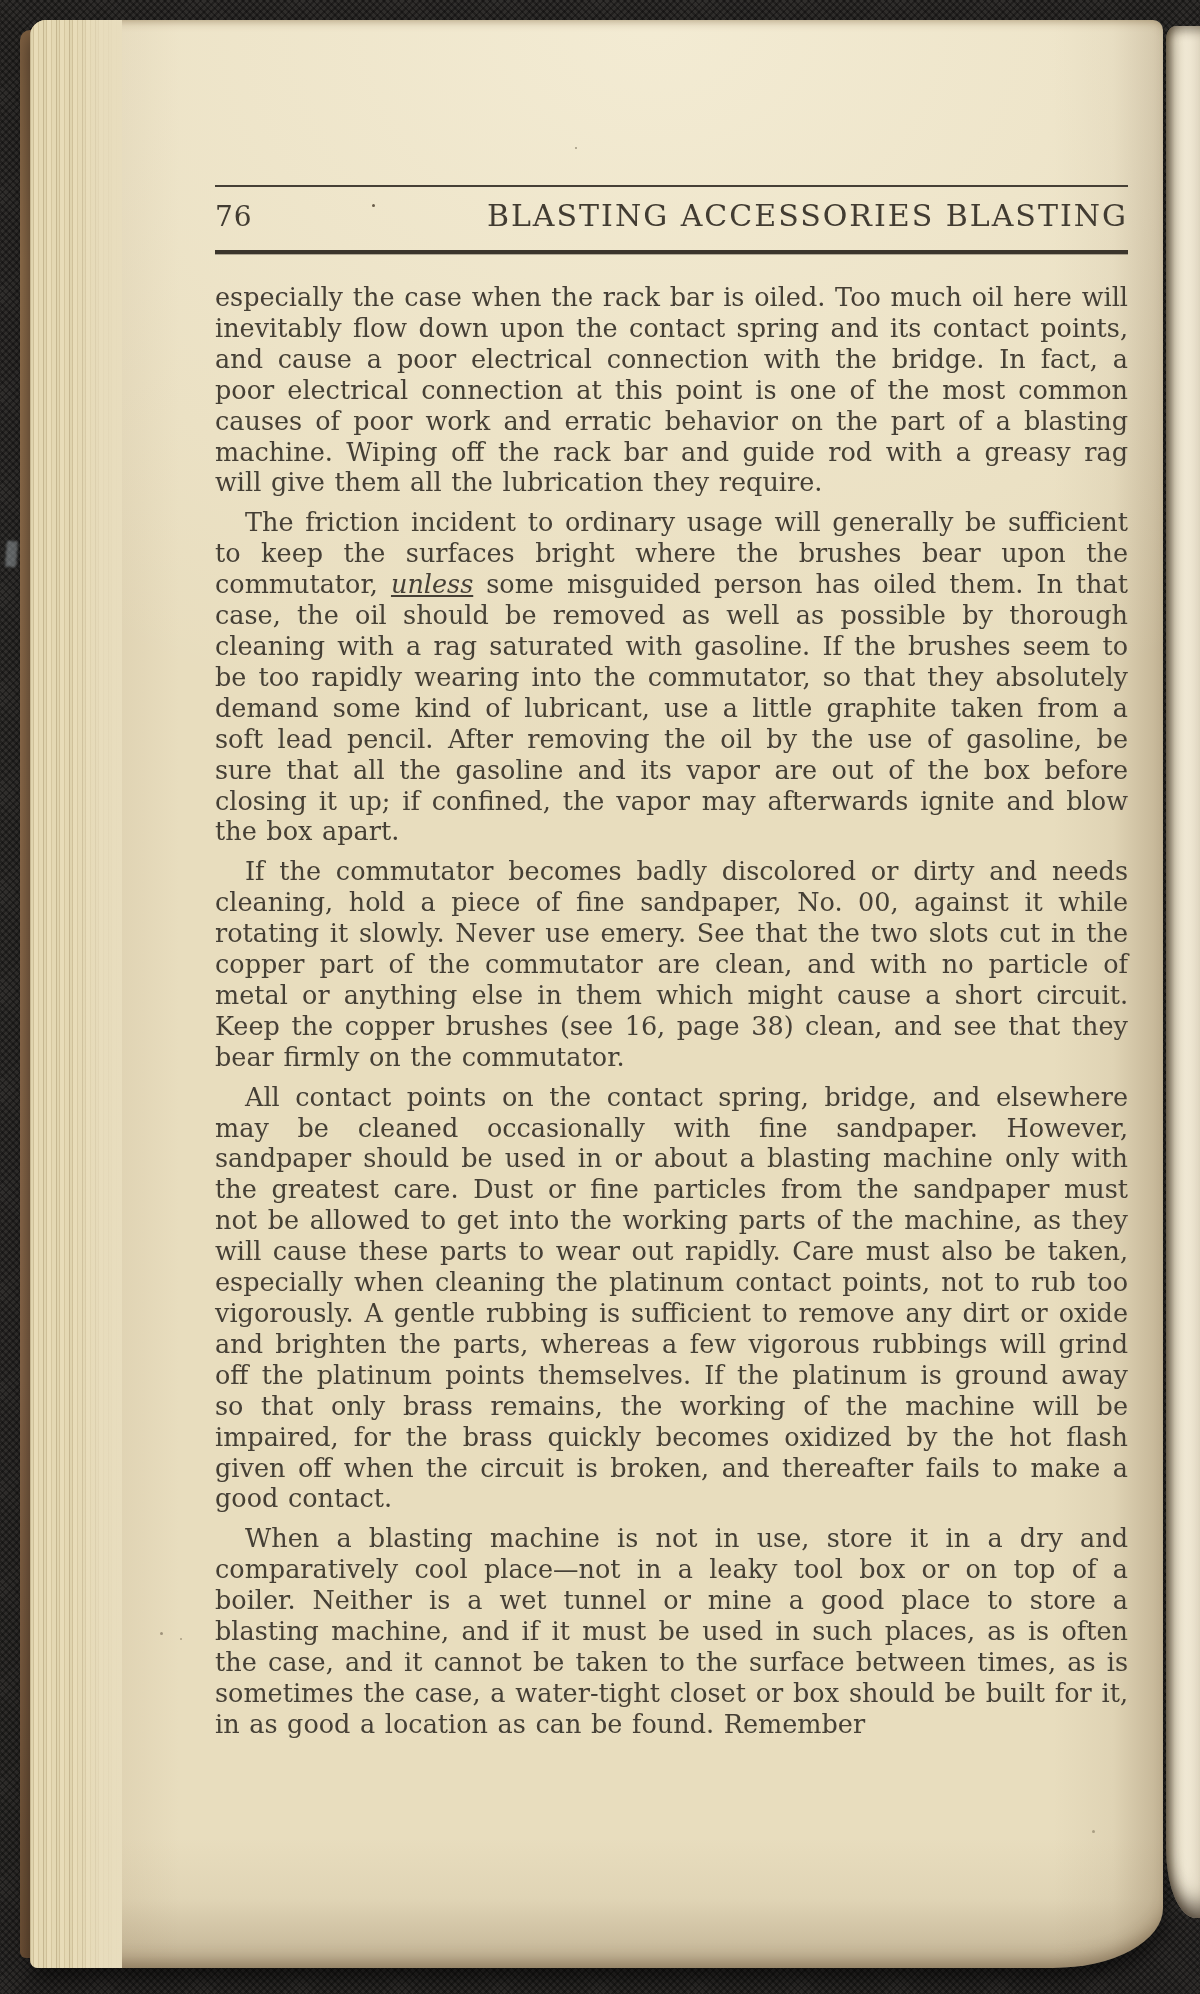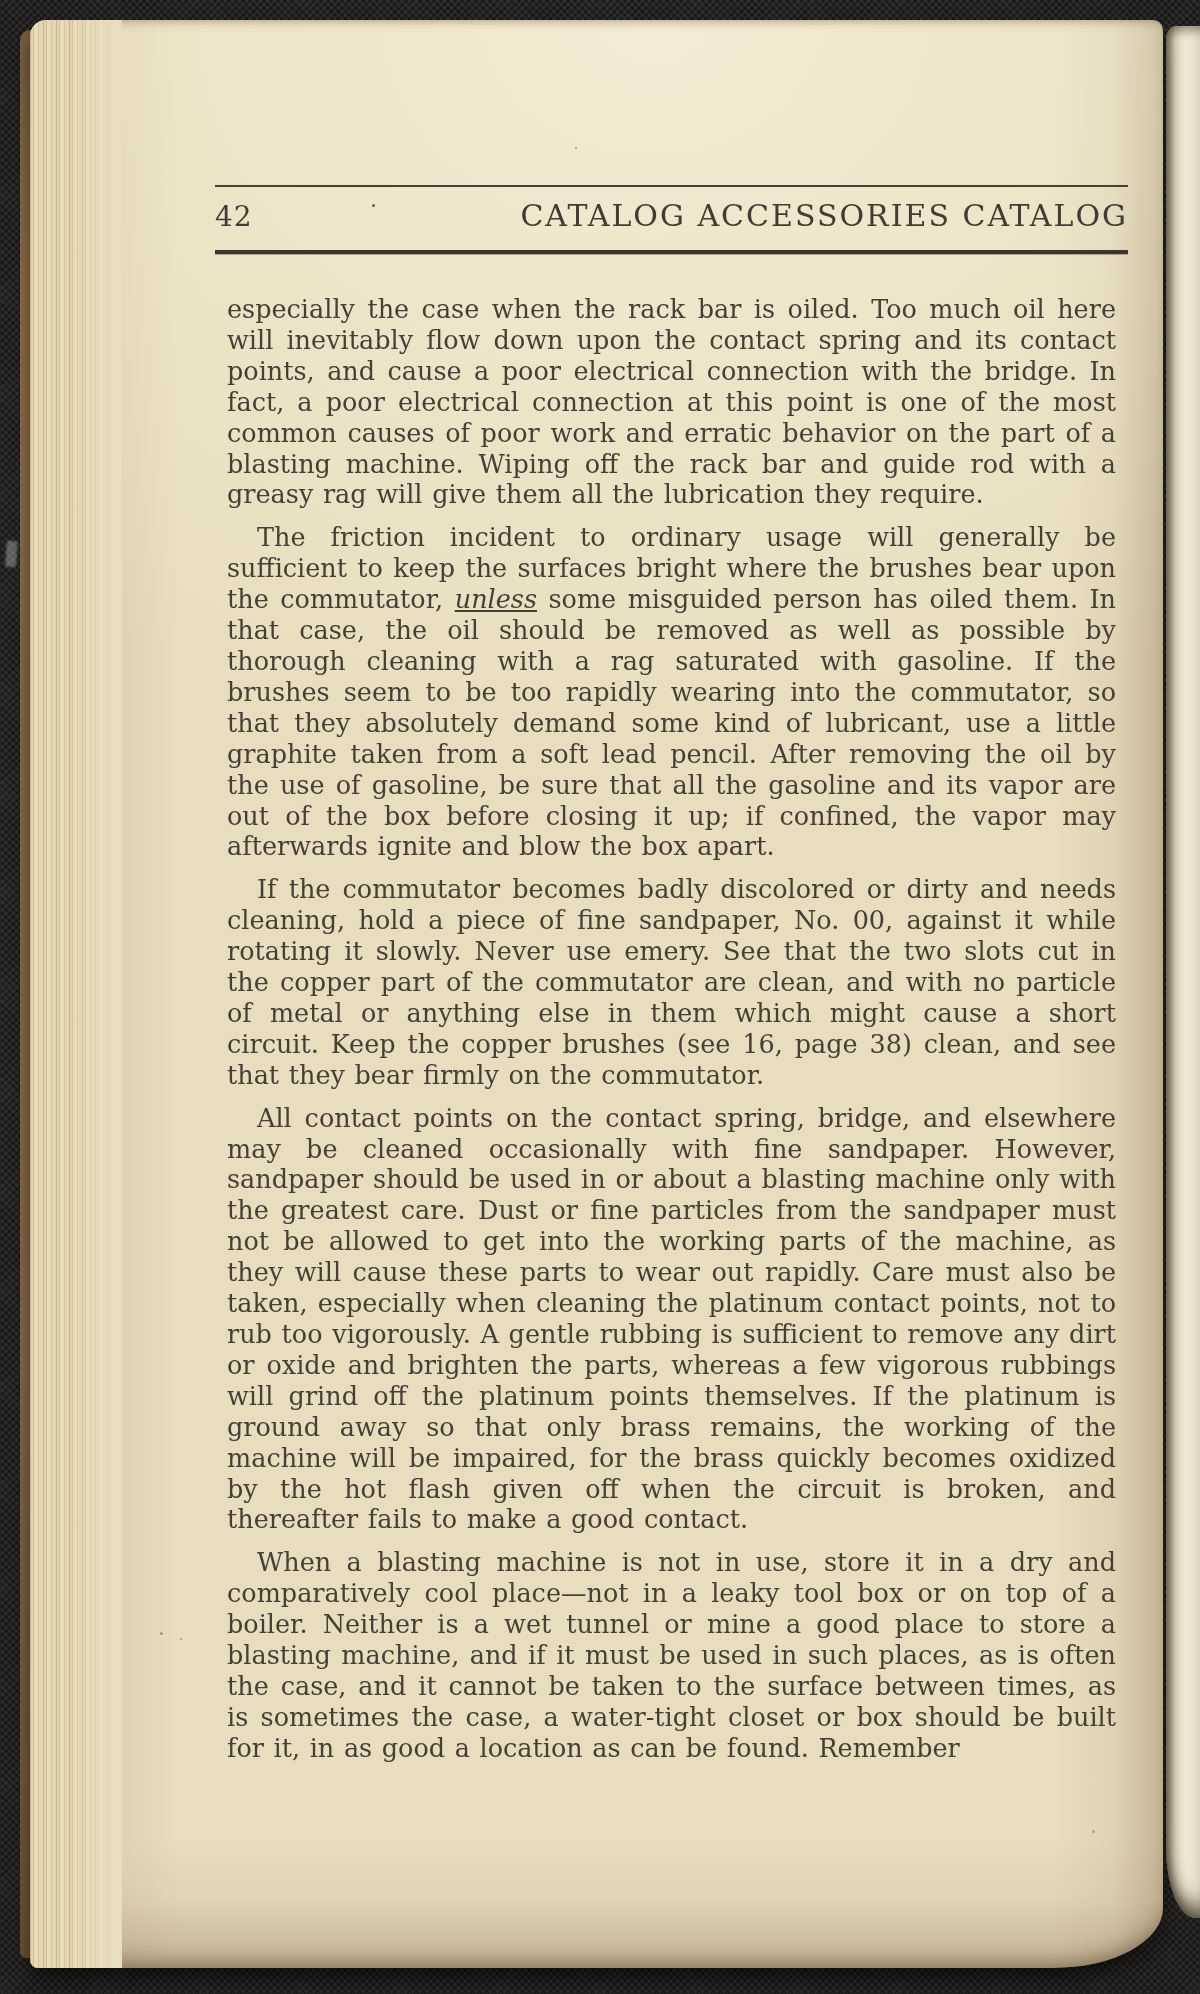--- a/index.html
+++ b/index.html
@@ -118,21 +118,21 @@
   .body-text {
     position: absolute;
     left: 0; top: 262px;
     width: 100%;
     font-size: 25.5px;
     line-height: 30.9px;
     color: #453f35;
     text-align: justify;
     word-spacing: 1.5px;
   }
-  .body-text p { margin: 12px; }
+  .body-text p { margin: 0; }
   .body-text p + p { margin-top: 9px; }
   .body-text p.indent { text-indent: 30px; }
   .body-text em { font-style: italic; text-decoration: underline; }
   .speck {
     position: absolute;
     background: rgba(70,58,40,0.8);
     border-radius: 50%;
   }
 </style>
 </head>
@@ -142,22 +142,22 @@
   <div class="shelf-mark"></div>
   <div class="cover-strip"></div>
   <div class="right-edge"></div>
 
   <div class="page">
     <div class="page-edges"></div>
 
     <div class="content">
       <div class="rule-thin"></div>
       <div class="header-row">
-        <span class="page-number">42</span>
-        <span class="page-title">CATALOG ACCESSORIES CATALOG</span>
+        <span class="page-number">76</span>
+        <span class="page-title">BLASTING ACCESSORIES BLASTING</span>
       </div>
       <div class="rule-thick"></div>
       <div class="body-text">
           <p><span>especially the case when the rack bar is oiled. Too much oil here will inevitably flow down upon the contact spring and its contact points, and cause a poor electrical connection with the bridge. In fact, a poor electrical connection at this point is one of the most common causes of poor work and erratic behavior on the part of a blasting machine. Wiping off the rack bar and guide rod with a greasy rag will give them all the lubrication they require.</span></p>
           <p class="indent"><span>The friction incident to ordinary usage will generally be sufficient to keep the surfaces bright where the brushes bear upon the commutator, </span><em>unless</em><span> some misguided person has oiled them. In that case, the oil should be removed as well as possible by thorough cleaning with a rag saturated with gasoline. If the brushes seem to be too rapidly wearing into the commutator, so that they absolutely demand some kind of lubricant, use a little graphite taken from a soft lead pencil. After removing the oil by the use of gasoline, be sure that all the gasoline and its vapor are out of the box before closing it up; if confined, the vapor may afterwards ignite and blow the box apart.</span></p>
           <p class="indent"><span>If the commutator becomes badly discolored or dirty and needs cleaning, hold a piece of fine sandpaper, No. 00, against it while rotating it slowly. Never use emery. See that the two slots cut in the copper part of the commutator are clean, and with no particle of metal or anything else in them which might cause a short circuit. Keep the copper brushes (see 16, page 38) clean, and see that they bear firmly on the commutator.</span></p>
           <p class="indent"><span>All contact points on the contact spring, bridge, and elsewhere may be cleaned occasionally with fine sandpaper. However, sandpaper should be used in or about a blasting machine only with the greatest care. Dust or fine particles from the sandpaper must not be allowed to get into the working parts of the machine, as they will cause these parts to wear out rapidly. Care must also be taken, especially when cleaning the platinum contact points, not to rub too vigorously. A gentle rubbing is sufficient to remove any dirt or oxide and brighten the parts, whereas a few vigorous rubbings will grind off the platinum points themselves. If the platinum is ground away so that only brass remains, the working of the machine will be impaired, for the brass quickly becomes oxidized by the hot flash given off when the circuit is broken, and thereafter fails to make a good contact.</span></p>
           <p class="indent"><span>When a blasting machine is not in use, store it in a dry and comparatively cool place—not in a leaky tool box or on top of a boiler. Neither is a wet tunnel or mine a good place to store a blasting machine, and if it must be used in such places, as is often the case, and it cannot be taken to the surface between times, as is sometimes the case, a water-tight closet or box should be built for it, in as good a location as can be found. Remember</span></p>
         </div>
     </div>

